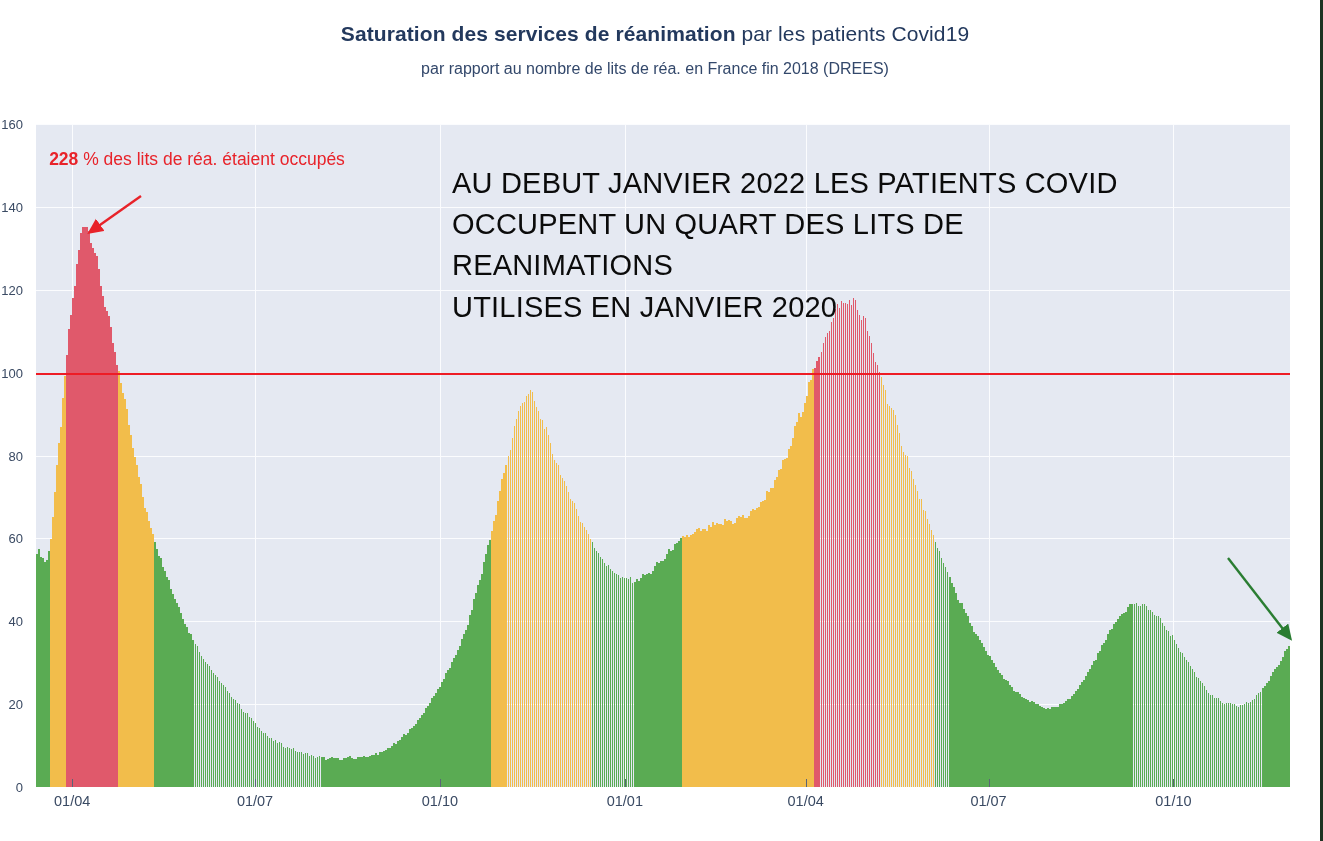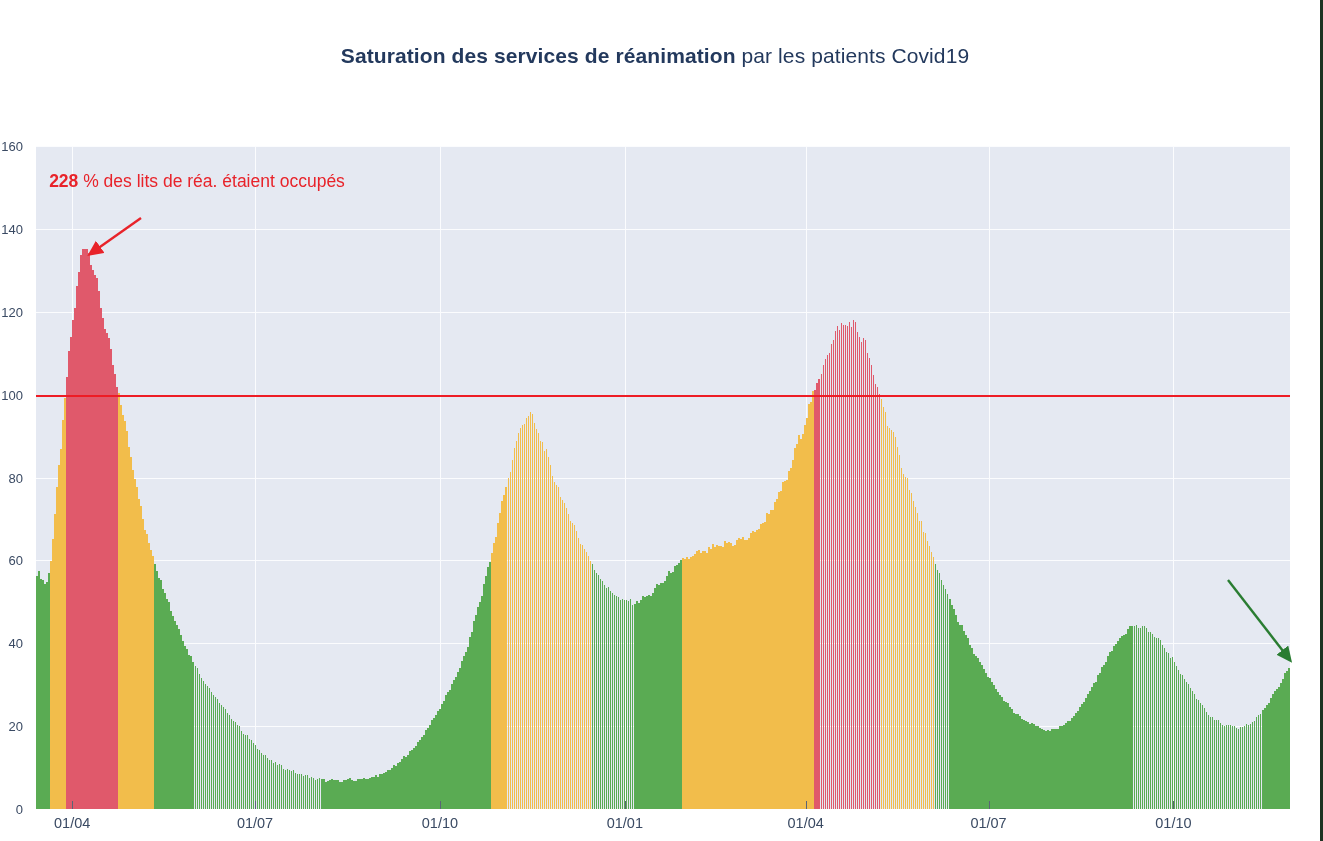--- a/index.html
+++ b/index.html
@@ -7,21 +7,21 @@
   body{
     width:1323px;height:841px;
     background:#ffffff;
     font-family:"Liberation Sans", sans-serif;
     color:#2b3a55;
     overflow:hidden;
     position:relative;
     box-sizing:border-box;
     border-right:3px solid #1d3321;
   }
-  #frame{position:absolute;inset:0;margin-top:22px;}
+  #frame{position:absolute;inset:0;}
 
   
   #title{
     position:absolute;left:0;top:22px;width:1310px;text-align:center;
     font-size:21px;color:#23395d;letter-spacing:0.1px;white-space:nowrap;
   }
   #title .strong{font-weight:bold;}
   #subtitle{
     position:absolute;left:0;top:60px;width:1310px;text-align:center;
     font-size:16px;color:#33486b;font-weight:400;
@@ -84,20 +84,21 @@
   svg.arrow{position:absolute;overflow:visible;pointer-events:none;}
 </style>
 </head>
 <body>
 
 <div id="frame">
 
   <div id="title">
     <span class="strong">Saturation des services de réanimation</span><span> par les patients Covid19</span>
   </div>
+  <div id="subtitle">par rapport au nombre de lits de réa. en France fin 2018 (DREES)</div>
 
   <div id="plot">
     <div id="gridlines">
         <div class="gridline" style="top: 580.125px;"></div>
         <div class="gridline" style="top: 497.25px;"></div>
         <div class="gridline" style="top: 414.375px;"></div>
         <div class="gridline" style="top: 331.5px;"></div>
         <div class="gridline" style="top: 248.625px;"></div>
         <div class="gridline" style="top: 165.75px;"></div>
         <div class="gridline" style="top: 82.875px;"></div>
@@ -786,14 +787,17 @@
 
   <svg class="arrow" style="left:1222px;top:552px;width:90px;height:100px;" viewBox="0 0 90 100">
     <defs>
       <marker id="ah-green" markerWidth="7" markerHeight="7" refX="5.2" refY="3.1" orient="auto">
         <path d="M0,0 L6.6,3.1 L0,6.2 z" fill="#2a7d32"></path>
       </marker>
     </defs>
     <line x1="6" y1="6" x2="68" y2="86" stroke="#2a7d32" stroke-width="2.4" marker-end="url(#ah-green)"></line>
   </svg>
 
+  <div id="overlay-text">AU DEBUT JANVIER 2022 LES PATIENTS COVID
+OCCUPENT  UN QUART DES LITS DE REANIMATIONS
+UTILISES EN JANVIER 2020</div>
 
 </div>
 
 </body></html>

